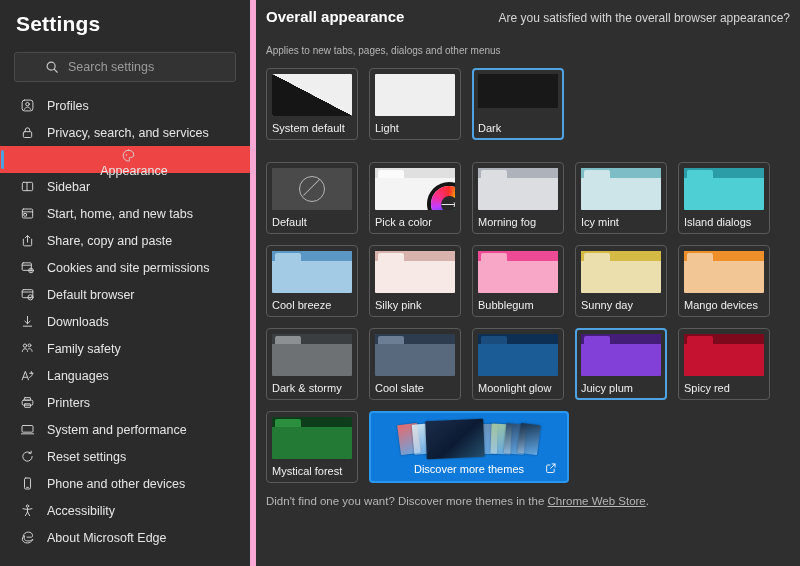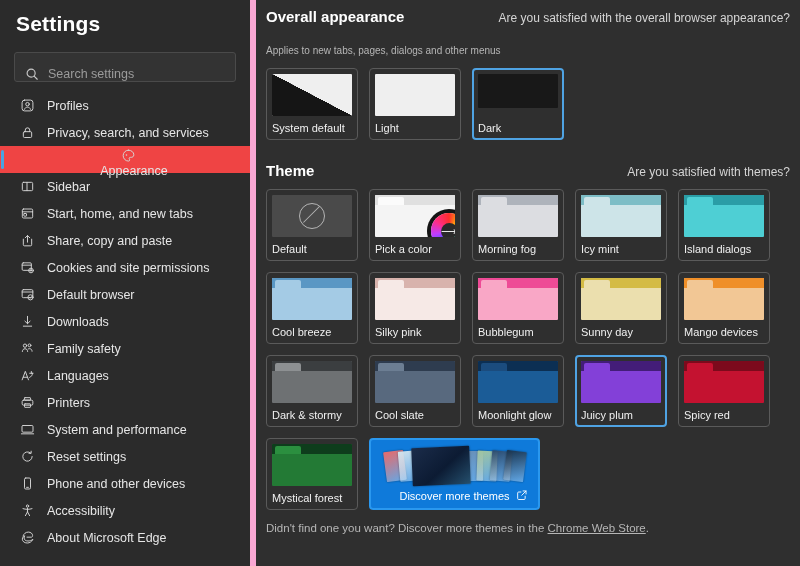--- a/index.html
+++ b/index.html
@@ -29,22 +29,23 @@
     padding: 12px 0 0 16px;
     letter-spacing: .2px;
   }
   .search-wrap {
     margin: 16px 14px 0 14px;
     height: 30px;
     background: #333333;
     border: 1px solid #4a4a4a;
     border-radius: 3px;
     display: flex;
-    align-items: flex-end;
+    align-items: center;
     box-sizing: border-box;
+    padding-left: 20px;
   }
   .search-icon { margin: 0 9px 0 10px; display: flex; align-items: center; }
   .search-input {
     background: transparent; border: 0; outline: none;
     color: #d8d8d8; font-size: 12.5px;
     font-family: "Liberation Sans", sans-serif;
     width: 170px; padding: 0;
   }
   .search-input::placeholder { color: #9b9b9b; }
 
@@ -195,21 +196,21 @@
     border-radius: 50%; background: #2a2a2a;
   }
   .picker-arrow {
     position: relative; z-index: 2; color: #e8e8e8; font-size: 11px;
     transform: rotate(0deg); line-height: 1;
   }
 
   
   .discover-tile {
     grid-column: span 2;
-    width: 171px; height: 72px;
+    width: 200px; height: 72px;
     background: #0f7ada;
     border: 2px solid #2a98ef;
     border-radius: 4px;
     box-sizing: border-box;
     position: relative;
     cursor: pointer;
     overflow: hidden;
   }
   .fan { position: absolute; left: 0; right: 0; top: 4px; height: 43px; display: flex; align-items: center; justify-content: center; }
   .fan-card {
@@ -440,24 +441,20 @@
           <div class="app-preview prev-light"></div>
           <div class="app-caption">Light</div>
         </div>
         <div class="app-tile selected">
           <div class="app-preview prev-dark"></div>
           <div class="app-caption">Dark</div>
         </div>
       </div>
 
     <div class="theme-section">
-      <div class="section-head">
-        <div class="section-title">Theme</div>
-        <div class="section-link">Are you satisfied with themes?</div>
-      </div>
 
       <div class="theme-grid">
           <div class="theme-tile">
             <div class="theme-preview prev-default">
               <div class="no-circle"></div>
             </div>
             <div class="theme-caption">Default</div>
           </div>
           <div class="theme-tile">
             <div class="theme-preview">

